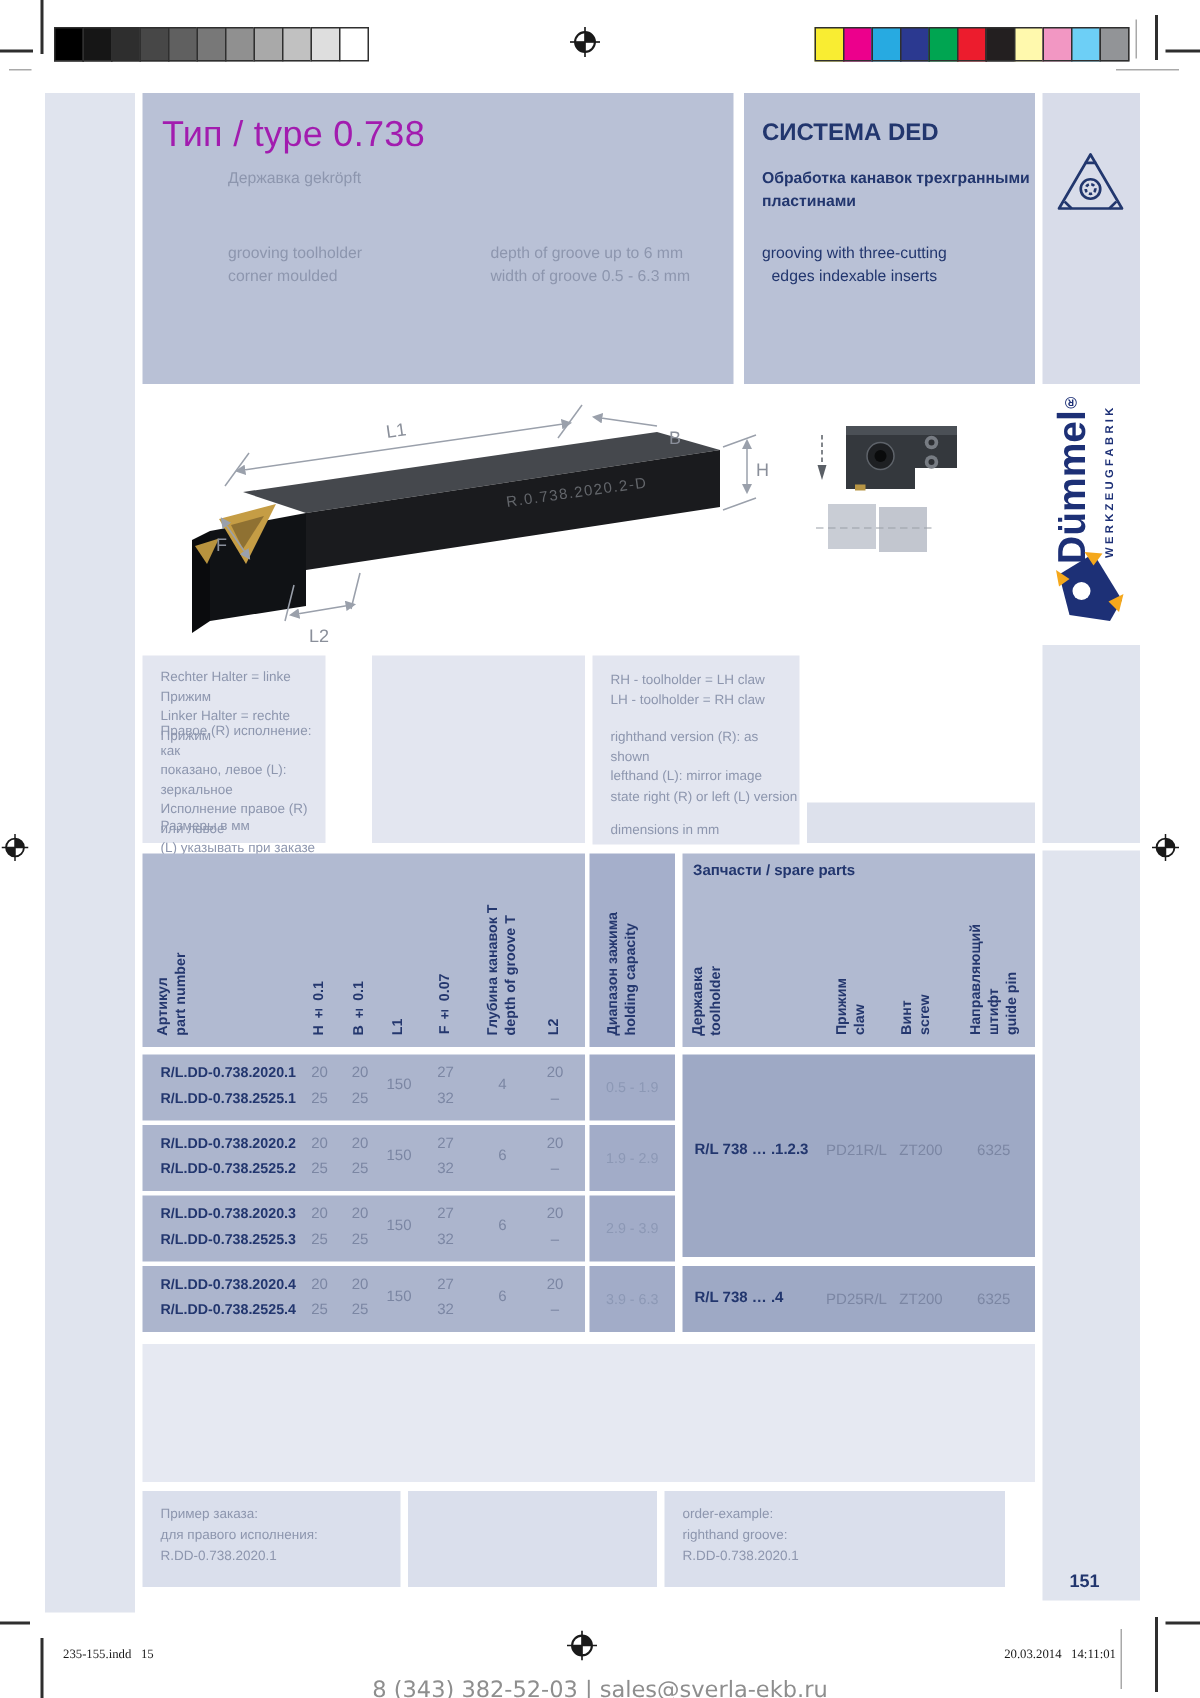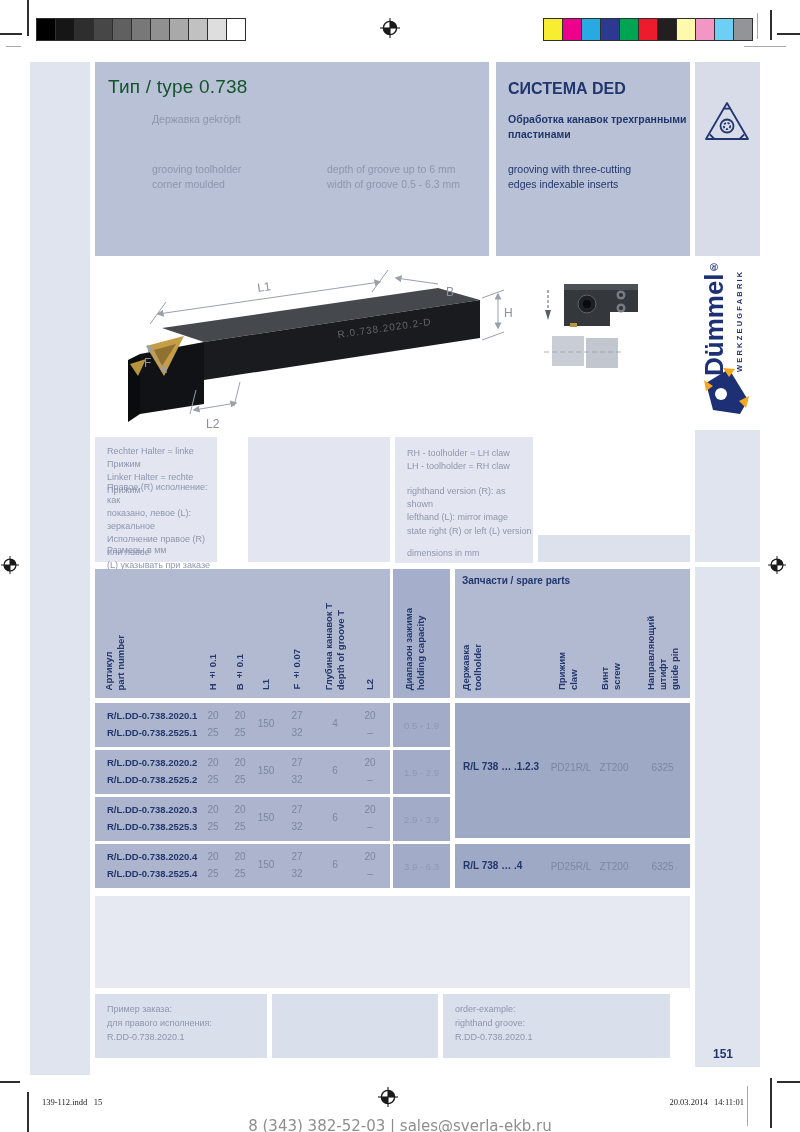--- a/index.html
+++ b/index.html
@@ -11,21 +11,21 @@
   .panel-hdr{background:#b9c1d6;}
   .panel-note{background:#e3e6f0;}
   .tbl-hdr-seg{background:#b1bad1;}
   .tbl-hdr-cap{background:#a5afcb;}
   .row-main{left:95px;width:295px;height:44px;background:#acb5cd;position:absolute;}
   .row-cap{left:393px;width:57px;height:44px;background:#a2acc8;position:absolute;
            display:flex;align-items:center;justify-content:center;
            color:#8c98b5;font-size:9.5px;}
   .spare-band{left:455px;width:235px;background:#9ea9c5;position:absolute;}
   
-  .title-light{color:#14532d;font-size:19px;letter-spacing:.2px;}
+  .title-light{color:#a21caf;font-size:24px;letter-spacing:.2px;}
   .gray-txt{color:#8d96ae;font-size:10.5px;line-height:15px;margin-left:44px;}
   .navy{color:#22366e;}
   .sys-title{color:#22366e;font-size:16px;font-weight:700;}
   .sys-txt{color:#22366e;font-size:10.5px;line-height:15px;}
   .note-txt{color:#8d96ae;font-size:9px;line-height:13px;}
   .pn{color:#22366e;font-weight:700;font-size:9.5px;position:absolute;white-space:nowrap;}
   .num{color:#7b86a3;font-size:10px;text-align:center;position:absolute;width:24px;}
   .vt{writing-mode:vertical-rl;transform:rotate(180deg);position:absolute;
       color:#24376e;font-size:9.5px;font-weight:600;line-height:12px;white-space:nowrap;}
   .spare-val{color:#7b86a3;font-size:10px;text-align:center;position:absolute;}
@@ -134,21 +134,21 @@
       <div>width of groove 0.5 - 6.3 mm</div>
     </div>
   </div>
 
   <div class="abs panel-hdr" style="left:496px;top:62px;width:194px;height:194px;">
     <div class="abs sys-title" style="left:12px;top:18px;">СИСТЕМА DED</div>
     <div class="abs sys-txt" style="left:12px;top:50px;font-weight:700;">
       <div>Обработка канавок трехгранными</div>
       <div>пластинами</div>
     </div>
-    <div class="abs sys-txt" style="left:12px;top:100px;">
+    <div class="abs sys-txt" style="left:12px;top:100px;text-align:center;">
       <div>grooving with three-cutting</div>
       <div>edges indexable inserts</div>
     </div>
   </div>
 
   <svg class="abs" style="left:100px;top:262px;" width="420" height="185" viewBox="0 0 420 185">
     <defs>
       <marker id="ar" viewBox="0 0 10 10" refX="8" refY="5" markerWidth="7" markerHeight="7" orient="auto-start-reverse">
         <path d="M0,0L10,5L0,10z" fill="#9aa0ab"></path>
       </marker>
@@ -379,21 +379,21 @@
       <div>order-example:</div>
       <div>righthand groove:</div>
       <div>R.DD-0.738.2020.1</div>
     </div>
   </div>
 
   <div class="abs strip" style="left:695px;top:567px;width:65px;height:500px;">
     <div class="abs navy" style="left:18px;top:480px;font-size:12px;font-weight:700;">151</div>
   </div>
 
-  <div class="slug" style="left:42px;top:1097px;">139-112.indd   15</div>
+  <div class="slug" style="left:42px;top:1097px;">235-155.indd   15</div>
   <div class="slug" style="right:56px;top:1097px;">20.03.2014   14:11:01</div>
   <div class="footer-center" style="top:1117px;">8 (343) 382-52-03  |  sales@sverla-ekb.ru</div>
   <svg class="abs" style="left:378px;top:1087px;" width="20" height="20" viewBox="0 0 20 20">
     <circle cx="10" cy="10" r="6.6" fill="none" stroke="#1a1a1a" stroke-width="1.4"></circle>
     <line x1="10" y1="0" x2="10" y2="20" stroke="#1a1a1a" stroke-width="1.1"></line>
     <line x1="0" y1="10" x2="20" y2="10" stroke="#1a1a1a" stroke-width="1.1"></line>
     <path d="M10 10 L10 3.4 A6.6 6.6 0 0 1 16.6 10 Z" fill="#1a1a1a"></path>
     <path d="M10 10 L10 16.6 A6.6 6.6 0 0 1 3.4 10 Z" fill="#1a1a1a"></path>
   </svg>
 

